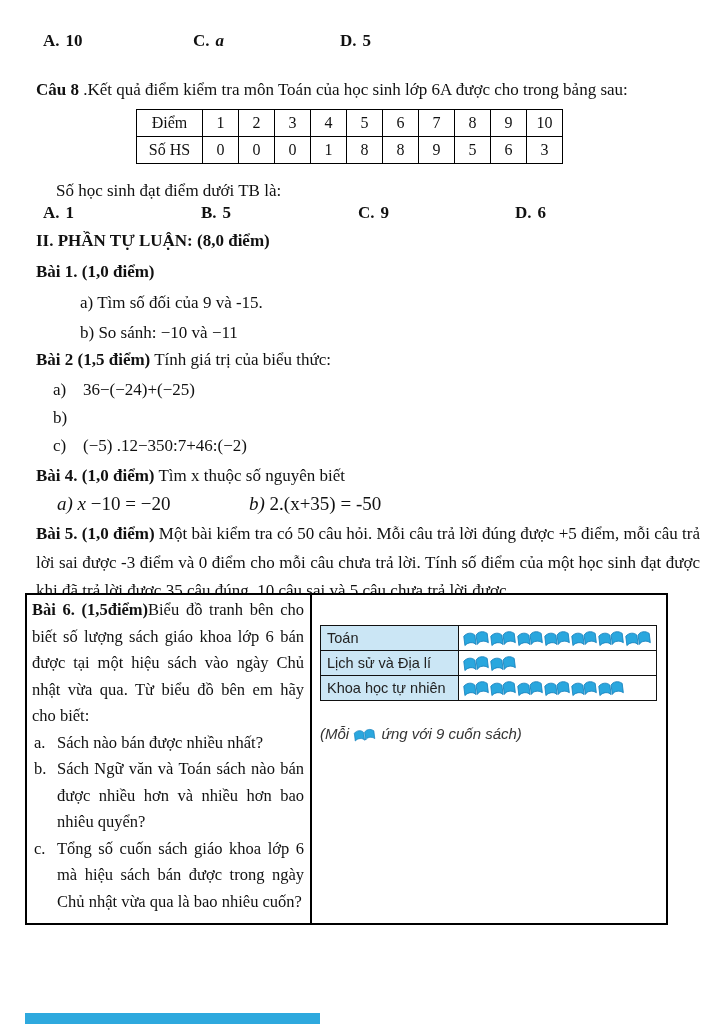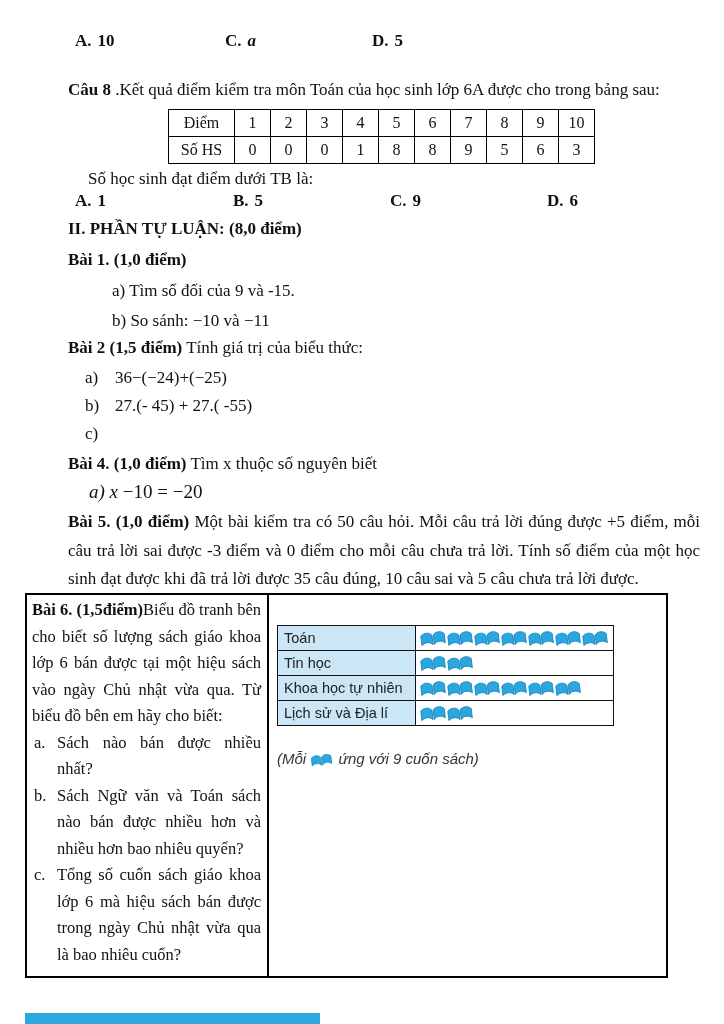--- a/index.html
+++ b/index.html
@@ -1,50 +1,50 @@
 <!DOCTYPE html>
 <html><head>
 <meta charset="utf-8">
 <style>
   html,body{margin:0;padding:0;background:#fff;}
   .page{width:724px;height:1024px;position:relative;overflow:hidden;background:#fff;
         font-family:"Liberation Serif",serif;font-size:17px;color:#111;}
-  .content{padding:30px 24px 0 68px;}
+  .content{padding:30px 24px 0 36px;}
   b{font-weight:bold;}
   .it{font-style:italic;}
 
   .mc-row{display:flex;font-weight:bold;line-height:21px;}
   .mc-item{white-space:nowrap;}
   .mc-letter{margin-right:6px;}
   .mc-row1 .mc-item:nth-child(1){width:150px;margin-left:7px;}
   .mc-row1 .mc-item:nth-child(2){width:147px;}
   .mc-row1 .mc-item:nth-child(3){width:146px;}
   .mc-row2 .mc-item:nth-child(1){width:158px;margin-left:7px;}
   .mc-row2 .mc-item:nth-child(2){width:157px;}
   .mc-row2 .mc-item:nth-child(3){width:157px;}
 
   .cau8{margin-top:28px;line-height:22px;}
 
   table.score{border-collapse:collapse;table-layout:fixed;margin:8px 0 0 100px;}
   table.score td{border:1.5px solid #000;height:26px;text-align:center;
                  font-size:16px;padding:0;overflow:hidden;}
 
-  .tbline{margin-top:4px;padding-left:20px;line-height:22px;}
+  .tbline{margin-top:16px;padding-left:20px;line-height:22px;}
   .sec2{margin-top:7px;font-weight:bold;line-height:22px;}
   .bai-line{line-height:22px;}
   .sub{padding-left:44px;line-height:22px;}
   .expr-line{display:flex;padding-left:17px;line-height:22px;}
   .expr-label{width:30px;}
   .eq-row{display:flex;font-size:19px;line-height:24px;}
   .eq-a{width:192px;margin-left:21px;}
   .bai5{margin-top:4px;text-align:justify;line-height:28.5px;}
 
   .box{position:absolute;left:25px;top:593px;width:643px;border:2px solid #000;
        display:flex;background:#fff;box-sizing:border-box;}
-  .box-left{width:242px;box-sizing:border-box;border-right:2px solid #000;
+  .box-left{width:285px;box-sizing:border-box;border-right:2px solid #000;
             padding:2px 6px 8px 5px;font-size:16.5px;line-height:26.5px;text-align:justify;}
   .b6-item{position:relative;padding-left:25px;}
   .b6-label{position:absolute;left:2px;}
   .box-right{flex:1;padding:30px 8px 12px 8px;box-sizing:border-box;}
 
   table.chart{border-collapse:collapse;}
   table.chart td{border:1.6px solid #111;height:16px;box-sizing:border-box;}
   td.chart-label{background:#cbe6f5;width:138px;font-family:"Liberation Sans",sans-serif;
                  font-size:14.5px;color:#222;padding:0 6px;}
   td.chart-icons{width:196px;padding:2px 4px;white-space:nowrap;background:#fff;}
@@ -138,33 +138,34 @@
 
     <div class="bai-line" style="margin-top:5px"><b>Bài 2 (1,5 điểm)</b><span> Tính giá trị của biểu thức:</span></div>
     <div style="margin-top:8px">
   <div class="expr-line" style="margin-top: 0px;">
           <span class="expr-label">a)</span>
           <span class="expr">36−(−24)+(−25)</span>
         </div>
 
   <div class="expr-line" style="margin-top: 6px;">
           <span class="expr-label">b)</span>
-          <span class="expr">27.(- 45) + 27.( -55)</span>
         </div>
 
   <div class="expr-line" style="margin-top: 6px;">
           <span class="expr-label">c)</span>
+          <span class="expr">(−5) .12−350:7+46:(−2)</span>
         </div>
 </div>
 
 
     <div class="bai-line" style="margin-top:8px"><b>Bài 4. (1,0 điểm)</b><span> Tìm x thuộc số nguyên biết</span></div>
 
     <div class="eq-row" style="margin-top:5px">
       <span class="eq-a"><span class="it">a) x</span><span> −10 = −20</span></span>
+      <span><span class="it">b)</span><span> 2.(x+35) = -50</span></span>
     </div>
 
     <div class="bai5"><b>Bài 5. (1,0 điểm)</b><span>  Một bài kiểm tra có 50 câu hỏi. Mỗi câu trả lời đúng được +5 điểm, mỗi câu trả lời sai được -3 điểm và 0 điểm cho mỗi câu chưa trả lời. Tính số điểm của một học sinh đạt được khi đã trả lời được 35 câu đúng, 10 câu sai và 5 câu chưa trả lời được.</span></div>
 
   </div>
 
   <div class="box">
     <div class="box-left">
       <div><b>Bài 6. (1,5điểm)</b><span>Biểu đồ tranh bên cho biết số lượng sách giáo khoa lớp 6 bán được tại một hiệu sách vào ngày Chủ nhật vừa qua. Từ biểu đồ bên em hãy cho biết:</span></div>
       <div>
@@ -198,22 +199,23 @@
                 </svg><svg class="book" viewBox="0 0 26 18">
                   <path d="M1.2 4.8 C4.8 1.4 10.2 1.8 12.4 5.2 L12.4 14.6 C10.2 11.4 4.8 11 1.2 14.2 Z"></path>
                   <path d="M24.8 4.8 C21.2 1.4 15.8 1.8 13.6 5.2 L13.6 14.6 C15.8 11.4 21.2 11 24.8 14.2 Z"></path>
                 </svg><svg class="book" viewBox="0 0 26 18">
                   <path d="M1.2 4.8 C4.8 1.4 10.2 1.8 12.4 5.2 L12.4 14.6 C10.2 11.4 4.8 11 1.2 14.2 Z"></path>
                   <path d="M24.8 4.8 C21.2 1.4 15.8 1.8 13.6 5.2 L13.6 14.6 C15.8 11.4 21.2 11 24.8 14.2 Z"></path>
                 </svg></td>
   </tr>
 
 
+
   <tr>
-    <td class="chart-label">Tin học</td>
+    <td class="chart-label">Lịch sử và Địa lí</td>
     <td class="chart-icons"><svg class="book" viewBox="0 0 26 18">
                   <path d="M1.2 4.8 C4.8 1.4 10.2 1.8 12.4 5.2 L12.4 14.6 C10.2 11.4 4.8 11 1.2 14.2 Z"></path>
                   <path d="M24.8 4.8 C21.2 1.4 15.8 1.8 13.6 5.2 L13.6 14.6 C15.8 11.4 21.2 11 24.8 14.2 Z"></path>
                 </svg><svg class="book" viewBox="0 0 26 18">
                   <path d="M1.2 4.8 C4.8 1.4 10.2 1.8 12.4 5.2 L12.4 14.6 C10.2 11.4 4.8 11 1.2 14.2 Z"></path>
                   <path d="M24.8 4.8 C21.2 1.4 15.8 1.8 13.6 5.2 L13.6 14.6 C15.8 11.4 21.2 11 24.8 14.2 Z"></path>
                 </svg></td>
   </tr>
 
   <tr>
@@ -224,31 +226,20 @@
                 </svg><svg class="book" viewBox="0 0 26 18">
                   <path d="M1.2 4.8 C4.8 1.4 10.2 1.8 12.4 5.2 L12.4 14.6 C10.2 11.4 4.8 11 1.2 14.2 Z"></path>
                   <path d="M24.8 4.8 C21.2 1.4 15.8 1.8 13.6 5.2 L13.6 14.6 C15.8 11.4 21.2 11 24.8 14.2 Z"></path>
                 </svg><svg class="book" viewBox="0 0 26 18">
                   <path d="M1.2 4.8 C4.8 1.4 10.2 1.8 12.4 5.2 L12.4 14.6 C10.2 11.4 4.8 11 1.2 14.2 Z"></path>
                   <path d="M24.8 4.8 C21.2 1.4 15.8 1.8 13.6 5.2 L13.6 14.6 C15.8 11.4 21.2 11 24.8 14.2 Z"></path>
                 </svg><svg class="book" viewBox="0 0 26 18">
                   <path d="M1.2 4.8 C4.8 1.4 10.2 1.8 12.4 5.2 L12.4 14.6 C10.2 11.4 4.8 11 1.2 14.2 Z"></path>
                   <path d="M24.8 4.8 C21.2 1.4 15.8 1.8 13.6 5.2 L13.6 14.6 C15.8 11.4 21.2 11 24.8 14.2 Z"></path>
                 </svg><svg class="book" viewBox="0 0 26 18">
-                  <path d="M1.2 4.8 C4.8 1.4 10.2 1.8 12.4 5.2 L12.4 14.6 C10.2 11.4 4.8 11 1.2 14.2 Z"></path>
-                  <path d="M24.8 4.8 C21.2 1.4 15.8 1.8 13.6 5.2 L13.6 14.6 C15.8 11.4 21.2 11 24.8 14.2 Z"></path>
-                </svg><svg class="book" viewBox="0 0 26 18">
-                  <path d="M1.2 4.8 C4.8 1.4 10.2 1.8 12.4 5.2 L12.4 14.6 C10.2 11.4 4.8 11 1.2 14.2 Z"></path>
-                  <path d="M24.8 4.8 C21.2 1.4 15.8 1.8 13.6 5.2 L13.6 14.6 C15.8 11.4 21.2 11 24.8 14.2 Z"></path>
-                </svg></td>
-  </tr>
-
-  <tr>
-    <td class="chart-label">Lịch sử và Địa lí</td>
-    <td class="chart-icons"><svg class="book" viewBox="0 0 26 18">
                   <path d="M1.2 4.8 C4.8 1.4 10.2 1.8 12.4 5.2 L12.4 14.6 C10.2 11.4 4.8 11 1.2 14.2 Z"></path>
                   <path d="M24.8 4.8 C21.2 1.4 15.8 1.8 13.6 5.2 L13.6 14.6 C15.8 11.4 21.2 11 24.8 14.2 Z"></path>
                 </svg><svg class="book" viewBox="0 0 26 18">
                   <path d="M1.2 4.8 C4.8 1.4 10.2 1.8 12.4 5.2 L12.4 14.6 C10.2 11.4 4.8 11 1.2 14.2 Z"></path>
                   <path d="M24.8 4.8 C21.2 1.4 15.8 1.8 13.6 5.2 L13.6 14.6 C15.8 11.4 21.2 11 24.8 14.2 Z"></path>
                 </svg></td>
   </tr>
 </tbody>
       </table>
       <div class="caption"><span>(Mỗi </span><span><svg class="book" viewBox="0 0 26 18">

